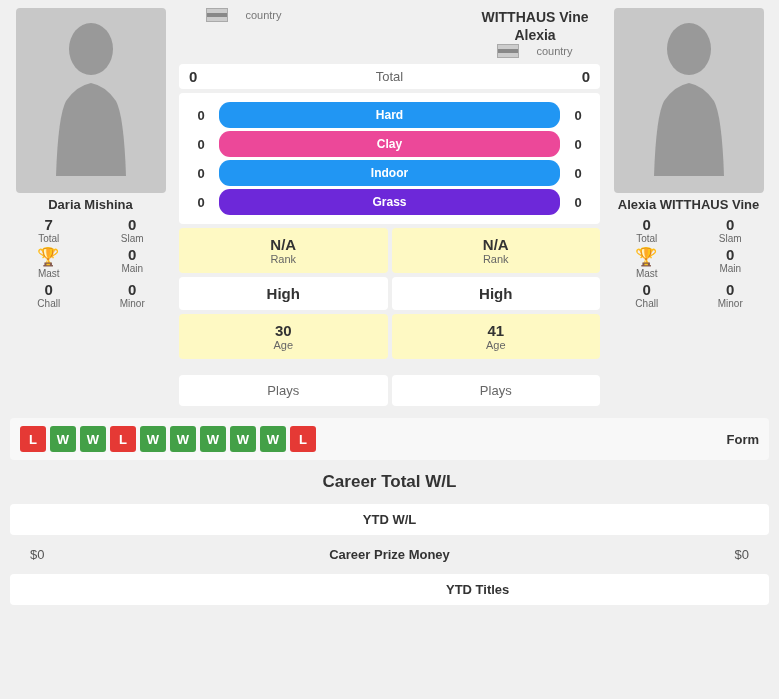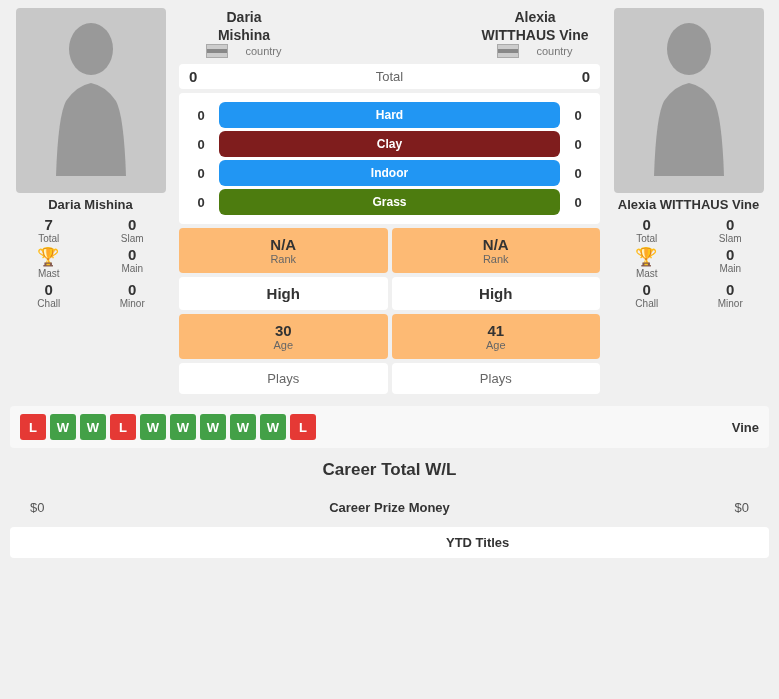--- a/index.html
+++ b/index.html
@@ -17,21 +17,21 @@
       background: #f0f0f0;
     }
 
     .stat-item {
       display: flex;
       flex-direction: column;
       align-items: center;
     }
 
     .btn-hard { background: #2196F3; }
-    .btn-clay { background: #7f1d1d; }
+    .btn-clay { background: #ec4899; }
     .btn-indoor { background: #2196F3; }
 
     .name-country-block {
       display: flex;
       flex-direction: column;
       align-items: center;
     }
 
     .surface-line {
       display: flex;
@@ -43,30 +43,30 @@
       width: 28px;
       text-align: center;
       font-weight: bold;
       font-size: 13px;
     }
 
     .s-btn {
       flex: 1;
       height: 26px;
       border: none;
-      border-radius: 6px;
+      border-radius: 11px;
       color: #fff;
       font-weight: bold;
       font-size: 12px;
       cursor: pointer;
       margin: 0 4px;
     }
 
     .rank-age-box {
-      background: #fdba74;
+      background: #fef9c3;
       border-radius: 4px;
       padding: 8px;
       text-align: center;
       flex: 1;
     }
 
     .rank-age-value {
       font-weight: bold;
       font-size: 15px;
     }
@@ -317,39 +317,35 @@
           <span class="pstat-val">0</span>
           <span class="pstat-lbl">Minor</span>
         </div>
       </div>
     </div>
 
     <div class="center-col">
 
       <div class="center-names">
         <div class="name-country-block" style="width:130px">
+          <div class="country-img">
+            <span class="flag-box"></span>
+            <span>country</span>
+          </div>
+        </div>
+        <div class="name-country-block" style="width:130px">
           <div class="cn-name">
-            <div>Daria</div>
-            <div>Mishina</div>
+            <div>WITTHAUS Vine</div>
+            <div>Alexia</div>
           </div>
           <div class="country-img">
             <span class="flag-box"></span>
             <span>country</span>
           </div>
         </div>
-        <div class="name-country-block" style="width:130px">
-          <div class="cn-name">
-            <div>Alexia</div>
-            <div>WITTHAUS Vine</div>
-          </div>
-          <div class="country-img">
-            <span class="flag-box"></span>
-            <span>country</span>
-          </div>
-        </div>
       </div>
 
       <div class="total-wrap">
         <span class="pstat-val">0</span>
         <span style="flex:1;text-align:center;color:#666;font-size:13px;">Total</span>
         <span class="pstat-val">0</span>
       </div>
 
       <div style="background:#fff;border-radius:4px;padding:6px 8px;margin-bottom:4px;">
 
@@ -366,21 +362,21 @@
         </div>
 
         <div class="surface-line">
           <span class="s-val">0</span>
           <button class="s-btn btn-indoor">Indoor</button>
           <span class="s-val">0</span>
         </div>
 
         <div class="surface-line">
           <span class="s-val">0</span>
-          <button class="s-btn" style="background:#4d7c0f;">Grass</button>
+          <button class="s-btn" style="background:#6d28d9;">Grass</button>
           <span class="s-val">0</span>
         </div>
       </div>
 
       <div style="display:flex;gap:4px;margin-bottom:4px;">
         <div class="rank-age-box">
           <div class="rank-age-value">N/A</div>
           <div class="rank-age-label">Rank</div>
         </div>
         <div class="rank-age-box">
@@ -391,21 +387,21 @@
 
       <div style="display:flex;gap:4px;margin-bottom:4px;">
         <div style="background:#fff;border-radius:4px;padding:8px;text-align:center;flex:1;font-weight:bold;font-size:15px;">
           <span>High</span>
         </div>
         <div style="background:#fff;border-radius:4px;padding:8px;text-align:center;flex:1;font-weight:bold;font-size:15px;">
           <span>High</span>
         </div>
       </div>
 
-      <div style="display:flex;gap:4px;margin-bottom:4px;align-items:flex-end;">
+      <div style="display:flex;gap:4px;margin-bottom:16px;align-items:flex-end;">
         <div class="rank-age-box">
           <div class="rank-age-value">30</div>
           <div class="rank-age-label">Age</div>
         </div>
         <div class="rank-age-box">
           <div class="rank-age-value">41</div>
           <div class="rank-age-label">Age</div>
         </div>
       </div>
 
@@ -462,29 +458,34 @@
     <div class="form-badge badge-l">L</div>
     <div class="form-badge badge-w">W</div>
     <div class="form-badge badge-w">W</div>
     <div class="form-badge badge-l">L</div>
     <div class="form-badge badge-w">W</div>
     <div class="form-badge badge-w">W</div>
     <div class="form-badge badge-w">W</div>
     <div class="form-badge badge-w">W</div>
     <div class="form-badge badge-w">W</div>
     <div class="form-badge badge-l">L</div>
-    <span class="form-label">Vine</span>
+    <span class="form-label">Form</span>
   </div>
 
   <div class="stat-row">
     <span class="stat-row-val-left"></span>
     <span class="stat-row-label">Career Total W/L</span>
     <span class="stat-row-val-right"></span>
   </div>
 
+  <div class="ytd-row">
+    <span style="flex:1"></span>
+    <span style="font-weight:bold;font-size:13px;flex:1;text-align:center;">YTD W/L</span>
+    <span style="flex:1;text-align:right"></span>
+  </div>
 
   <div class="prize-row">
     <span style="flex:1;font-size:13px;color:#555;">$0</span>
     <span style="font-weight:bold;font-size:13px;flex:1;text-align:center;">Career Prize Money</span>
     <span style="flex:1;text-align:right;font-size:13px;color:#555;">$0</span>
   </div>
 
   <div class="ytd-titles-row">
     <span style="flex:1"></span>
     <span style="font-weight:bold;font-size:13px;flex:1;text-align:right;">YTD Titles</span>

